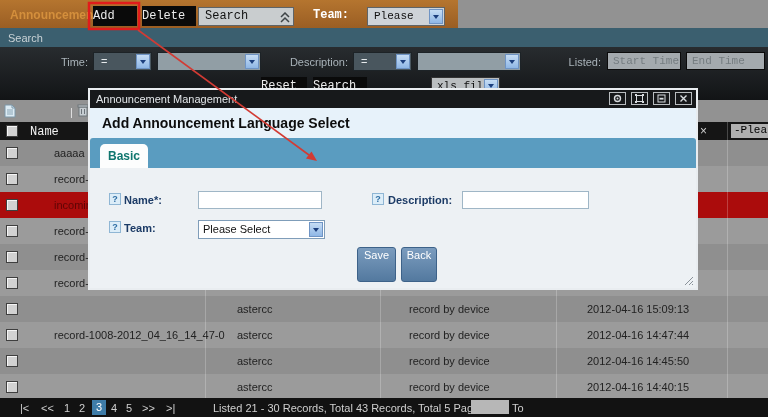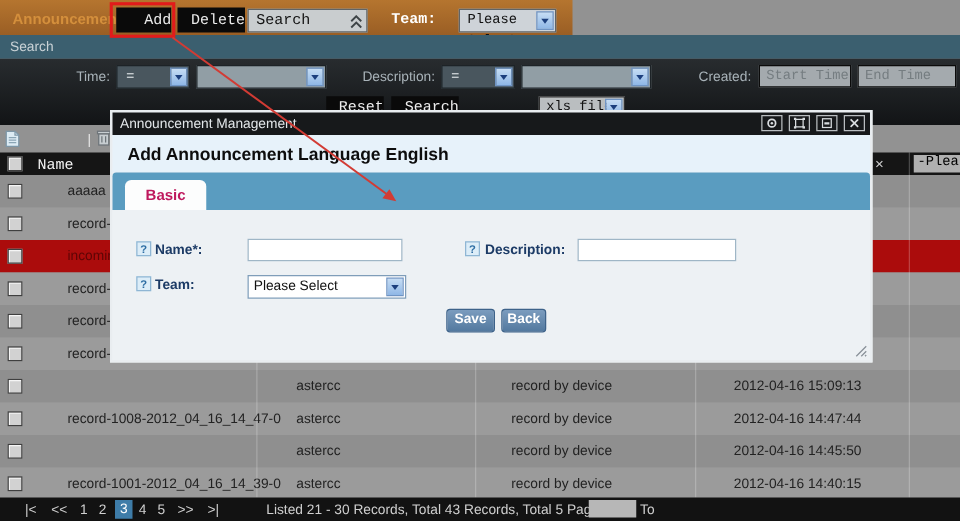--- a/index.html
+++ b/index.html
@@ -6,21 +6,21 @@
   html,body { background:#6e6e6e; }
   #screen { position:relative; width:768px; height:417px; overflow:hidden;
             background:#929292; font-family:"Liberation Sans", sans-serif; font-size:11px; }
   .abs { position:absolute; }
   .mono { font-family:"Liberation Mono", monospace; }
 
   
   .topbar { left:0; top:0; width:458px; height:28px; background:linear-gradient(#b5752f,#9a5e24); }
   .module-tab { left:10px; top:8px; color:#d48f3c; font-weight:bold; font-size:12px; }
   .btn-dark { background:#0a0a0a; color:#ececec; font-family:"Liberation Mono", monospace;
-              font-size:12px; text-align:right; cursor:pointer; }
+              font-size:12px; text-align:left; cursor:pointer; }
   .add-btn { left:93px; top:6px; width:44px; height:20px; line-height:20px; }
   .del-btn { left:142px; top:6px; width:54px; height:20px; line-height:20px; }
   .tb-select { background:#c9cdcf; border:1px solid #5f6467; color:#111;
                font-family:"Liberation Mono", monospace; line-height:17px; padding-left:6px; }
   .search-sel { left:198px; top:7px; width:96px; height:19px; font-size:12px; }
   .team-label { left:313px; top:8px; color:#fff; font-weight:bold; font-size:12px; }
   .team-sel { left:367px; top:7px; width:78px; height:19px; font-size:11px; background:#ced3d8; }
   .xp-arrow { position:absolute; right:1px; top:1px; bottom:1px; width:14px;
               background:linear-gradient(#c6ddf4,#8fb7e6); border:1px solid #6f94c4;
               display:flex; align-items:center; justify-content:center; }
@@ -93,36 +93,36 @@
            border:2px solid #e9edf0; z-index:20; }
   .m-title { position:absolute; left:0; top:0; right:0; height:18px; background:#17191b;
              color:#e2e6e9; line-height:18px; padding-left:6px; }
   .m-btns { position:absolute; right:4px; top:2px; display:flex; gap:5px; }
   .m-btn { width:17px; height:13px; border:1px solid #b9bdc0; display:flex; align-items:center;
            justify-content:center; cursor:pointer; }
   .m-head { position:absolute; left:0; top:18px; right:0; height:30px; background:#e7f2fa; }
   .m-head span { margin-left:12px; line-height:30px; font-size:14px; font-weight:bold; color:#0d0d0d; }
   .m-tabbar { position:absolute; left:0; top:48px; right:0; height:30px; background:#5a9cc0;
               border-radius:3px 3px 0 0; }
-  .m-tab { position:absolute; left:10px; top:6px; width:65px; height:24px; background:#fcfdfd;
-           border-radius:5px 5px 0 0; color:#be185d; font-weight:bold; font-size:12px;
+  .m-tab { position:absolute; left:10px; top:6px; width:48px; height:24px; background:#fcfdfd;
+           border-radius:5px 5px 0 0; color:#0f766e; font-weight:bold; font-size:12px;
            text-align:center; line-height:24px; cursor:pointer; }
   .m-form { position:absolute; left:0; top:78px; right:0; bottom:0; background:#edf1f4; }
   .q { position:absolute; width:12px; height:12px; background:#dcedf8; border:1px solid #8fb6d4;
        color:#2d6da3; font-size:9px; font-weight:bold; text-align:center; line-height:11px; }
   .q1 { left:19px; top:25px; }  .q2 { left:282px; top:25px; }  .q3 { left:19px; top:53px; }
   .m-label { position:absolute; font-weight:bold; color:#1c3b66; }
   .ml-name { left:34px; top:26px; }  .ml-desc { left:298px; top:26px; }  .ml-team { left:34px; top:54px; }
   .m-input { position:absolute; background:#fff; border:1px solid #9fb6c6; height:18px; }
   .mi-name { left:108px; top:23px; width:124px; }
   .mi-desc { left:372px; top:23px; width:127px; }
   .m-select { position:absolute; left:108px; top:52px; width:127px; height:19px; background:#fff;
               border:1px solid #7f9db9; line-height:17px; padding-left:4px; color:#111; }
   .m-btn2 { position:absolute; background:linear-gradient(#7b9cbe,#53799f); border:1px solid #3d6289;
-            border-radius:3px; color:#fff; text-align:center; line-height:15px; height:19px; cursor:pointer;font-weight:bold; }
+            border-radius:3px; color:#fff; text-align:center; line-height:15px; height:35px; cursor:pointer; }
   .save-btn { left:267px; top:79px; width:39px; }
   .back-btn { left:311px; top:79px; width:36px; }
   .resize-h { position:absolute; right:2px; bottom:2px; }
 
   .annot { position:absolute; left:0; top:0; z-index:40; pointer-events:none; }
 </style>
 </head>
 <body>
 
 <div id="screen">
@@ -166,21 +166,21 @@
     <span>=</span>
     <span class="xp-arrow">
         <i class="tri"></i>
       </span>
   </div>
   <div class="abs val-sel val2">
     <span class="xp-arrow">
         <i class="tri"></i>
       </span>
   </div>
-  <span class="abs flabel lbl-created">Created:</span>
+  <span class="abs flabel lbl-created">Listed:</span>
   <div class="abs time-input end-t">End Time</div>
   <div class="abs time-input start-t">Start Time</div>
   <div class="abs btn-dark reset-btn">Reset</div>
   <div class="abs btn-dark searchb">Search</div>
   <div class="abs btn-dark export-btn">Export</div>
   <div class="abs xls-sel">
     <span>xls file</span>
     <span class="xp-arrow">
         <i class="tri"></i>
       </span>
@@ -244,21 +244,20 @@
       <span class="cell c-created">2012-04-16 14:47:44</span>
     </div>
     <div class="trow r-dark">
       <span class="cb"></span>
       <span class="cell c-team">astercc</span>
       <span class="cell c-desc">record by device</span>
       <span class="cell c-created">2012-04-16 14:45:50</span>
     </div>
     <div class="trow r-light">
       <span class="cb"></span>
-      <span class="cell c-name">record-1001-2012_04_16_14_39-0</span>
       <span class="cell c-team">astercc</span>
       <span class="cell c-desc">record by device</span>
       <span class="cell c-created">2012-04-16 14:40:15</span>
     </div>
   </div>
   <div class="abs vsep v1"></div>
   <div class="abs vsep v2"></div>
   <div class="abs vsep v3"></div>
   <div class="abs vsep v4"></div>
 
@@ -301,21 +300,21 @@
             </svg>
         </span>
         <span class="m-btn">
           <svg width="9" height="9" viewBox="0 0 9 9">
               <path d="M1.5 1.5 L7.5 7.5 M7.5 1.5 L1.5 7.5" stroke="#d8dcdf" stroke-width="1.4"></path>
             </svg>
         </span>
       </span>
     </div>
     <div class="m-head">
-      <span>Add Announcement Language English</span>
+      <span>Add Announcement Language Select</span>
     </div>
     <div class="m-tabbar">
       <span class="m-tab">Basic</span>
     </div>
     <div class="m-form">
       <span class="q q1">?</span>
       <span class="m-label ml-name">Name*:</span>
       <div class="m-input mi-name"></div>
       <span class="q q2">?</span>
       <span class="m-label ml-desc">Description:</span>

